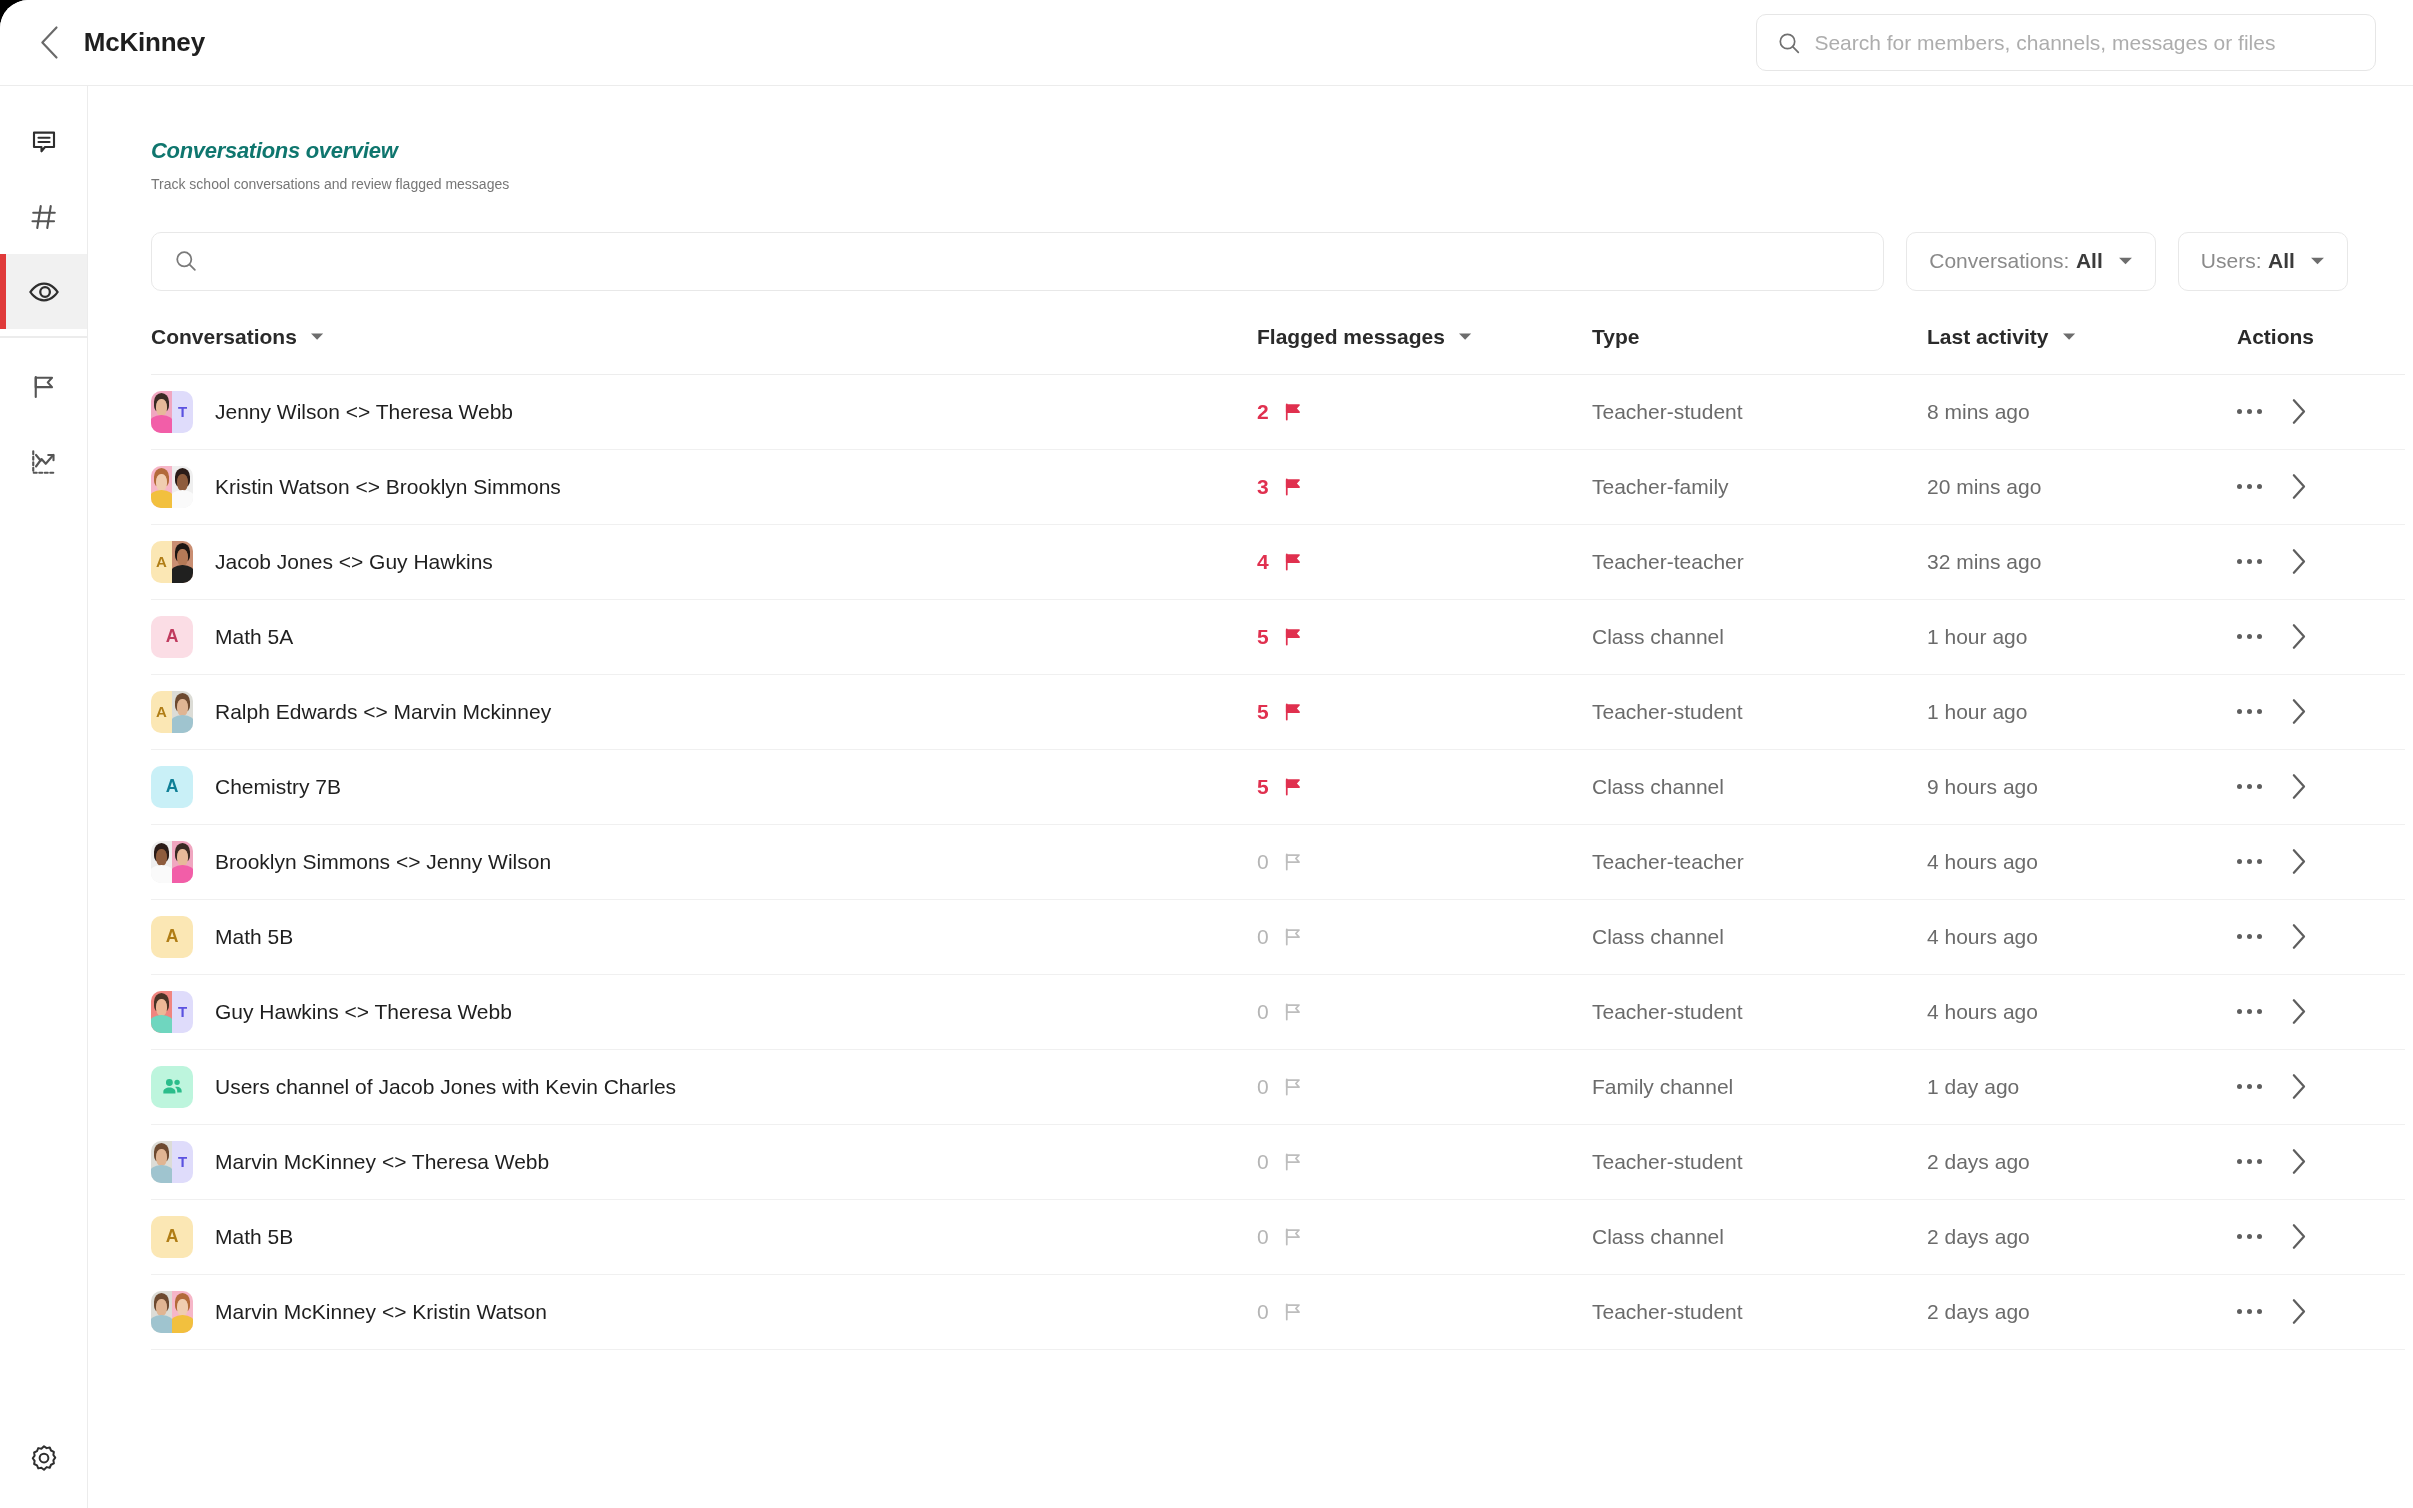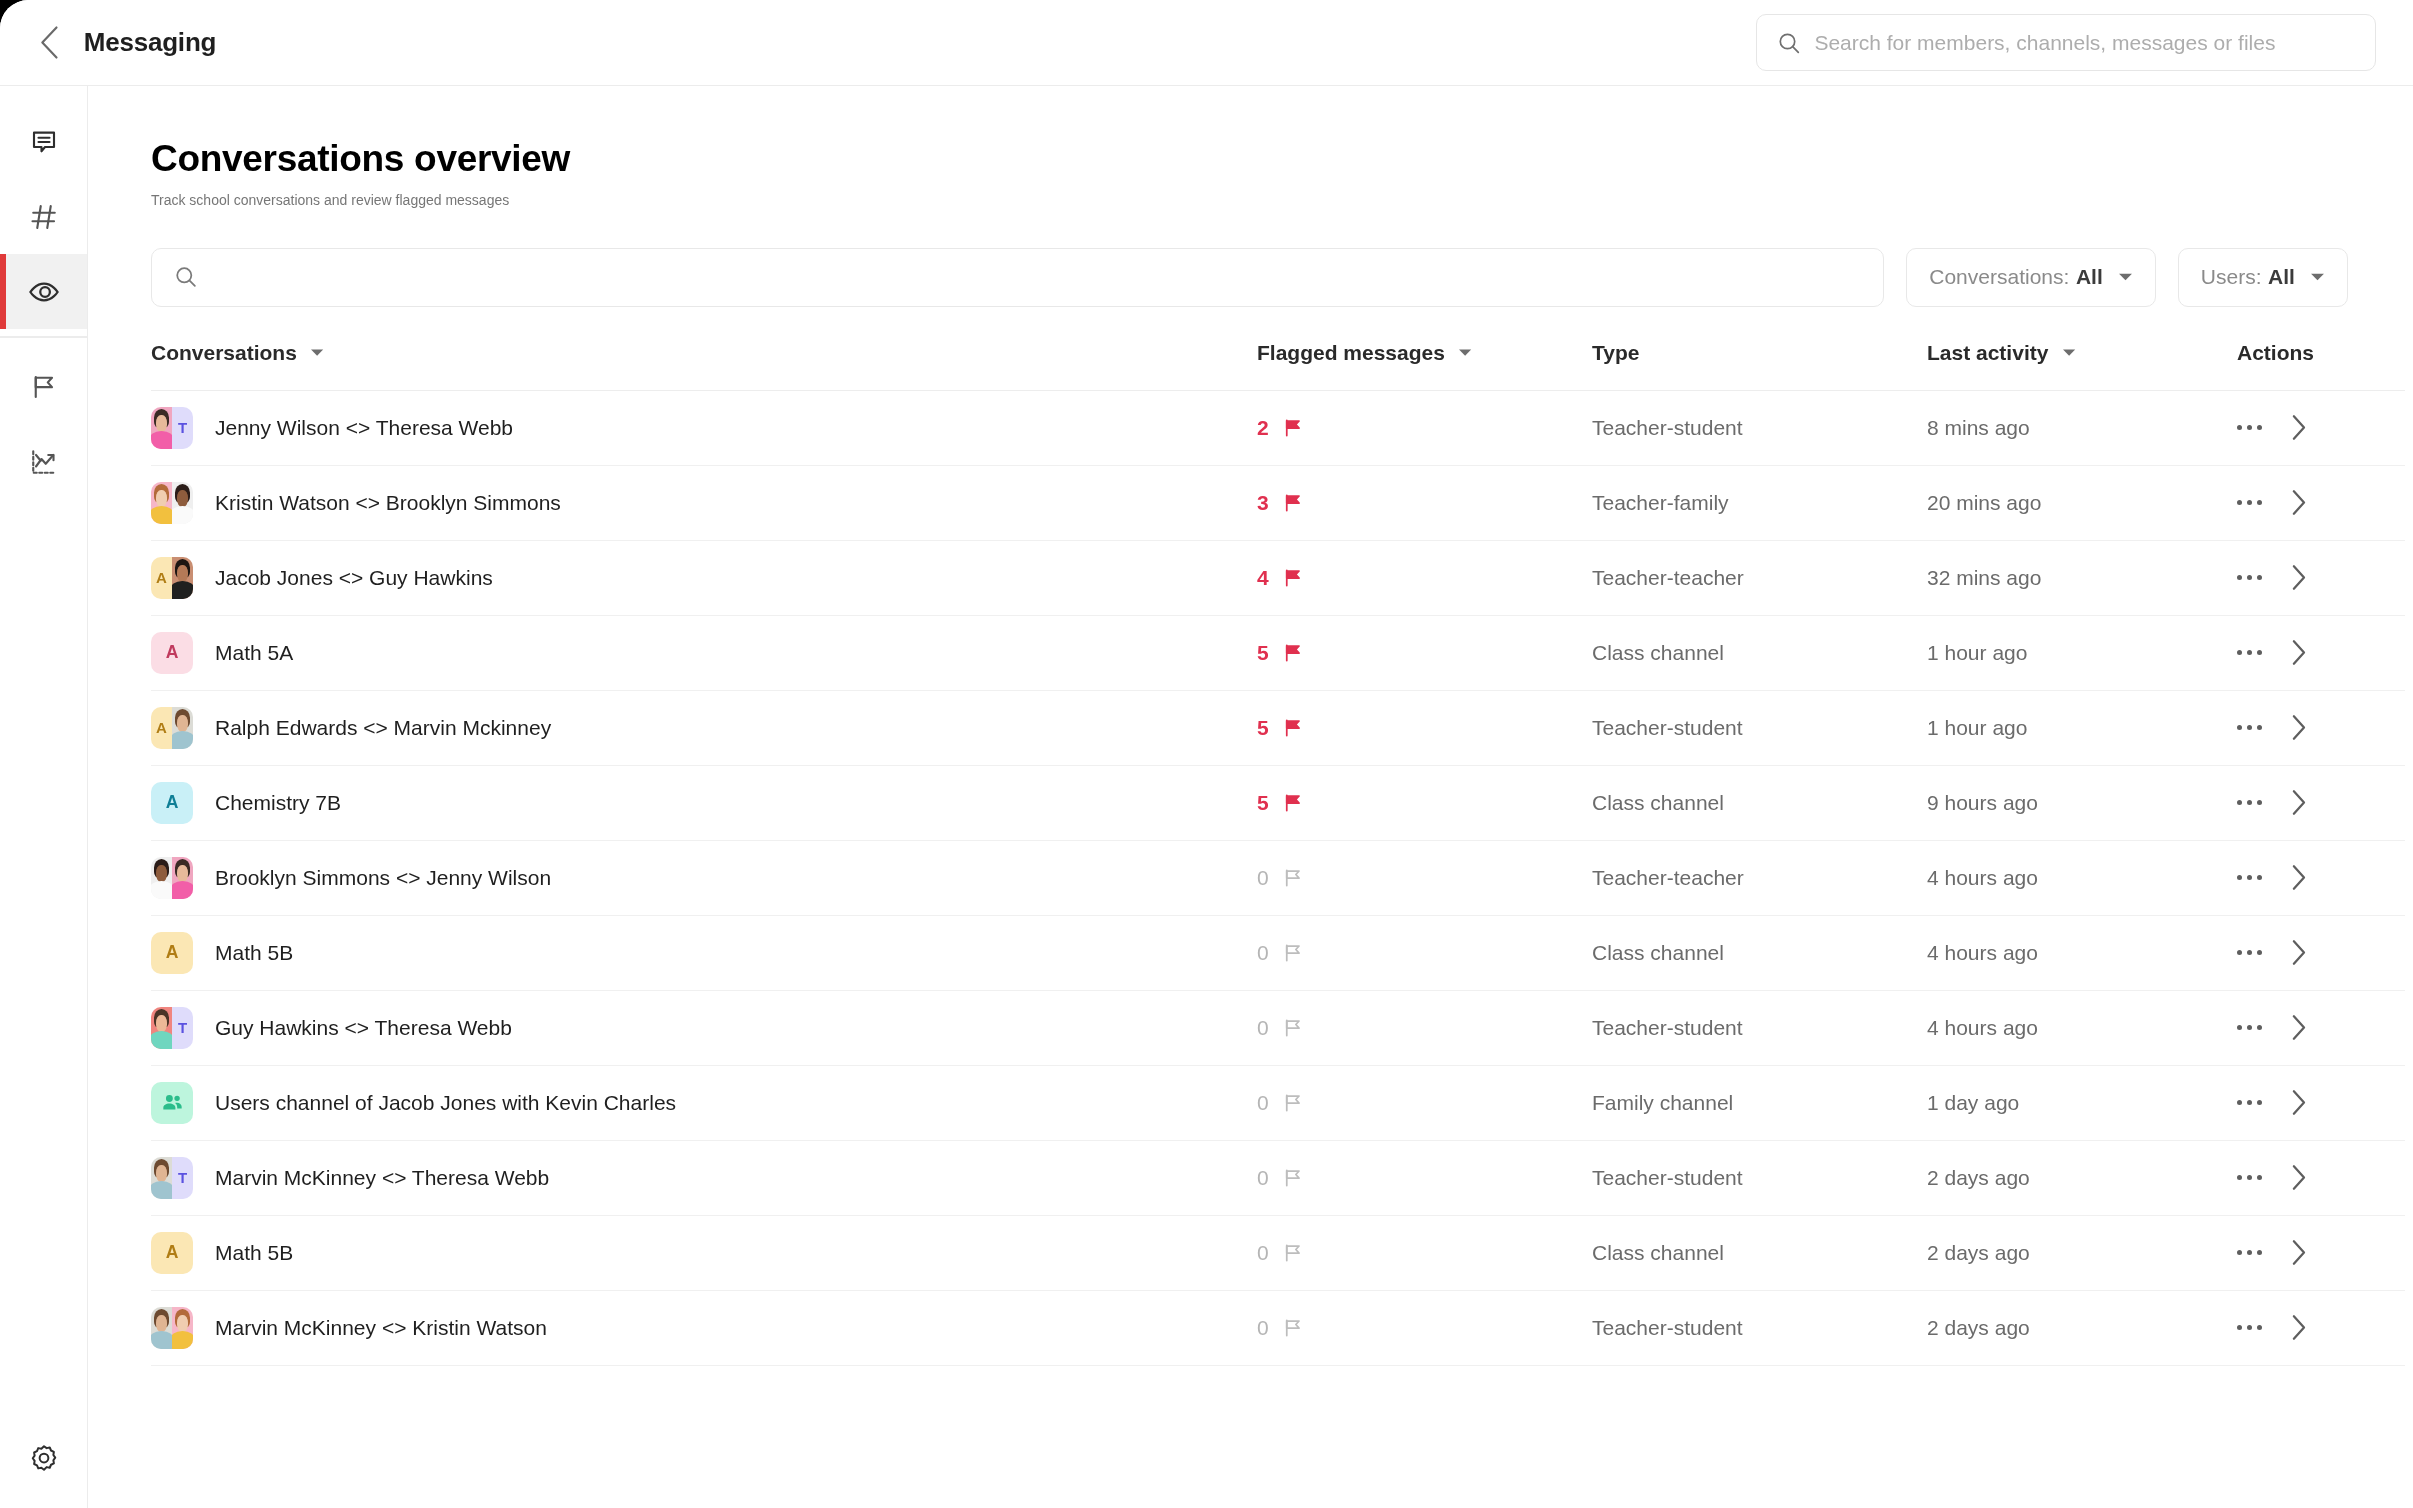--- a/index.html
+++ b/index.html
@@ -74,21 +74,21 @@
   }
   .rail-spacer { flex: 1 1 auto; }
   .rail-bottom { height: 101px; display: flex; align-items: center; justify-content: center; cursor: pointer; }
 
   
   .main {
     flex: 1 1 auto; min-width: 0;
     padding: 52px 65px 0 63px;
     overflow: hidden;
   }
-  .page-title { font-size: 37px; font-weight: bold; color: #000000; letter-spacing: -0.3px; }
+  .page-title { font-size: 22px; font-weight: bold; color: #0f766e; letter-spacing: -0.3px; font-style: italic; }
   .page-sub { font-size: 14px; color: #767676; margin-top: 11.7px; }
 
   .filters-row {
     display: flex; align-items: center; gap: 22px;
     margin-top: 40px;
   }
   .search-box {
     flex: 1 1 auto; height: 59px;
     border: 1.7px solid #e8e8e8; border-radius: 10px;
     display: flex; align-items: center; gap: 14.2px; padding: 0 22px;
@@ -154,21 +154,21 @@
 <body>
 
 <div class="window">
 
   <div class="topbar">
     <div class="back-btn">
       <svg width="22" height="35" viewBox="0 0 26 42" fill="none">
         <path d="M22 3 L5 21 L22 39" stroke="#6a6a6a" stroke-width="2.6" fill="none" stroke-linecap="round" stroke-linejoin="round"></path>
       </svg>
     </div>
-    <div class="app-title">Messaging</div>
+    <div class="app-title">McKinney</div>
     <div class="topbar-spacer"></div>
     <div class="global-search">
       <svg width="24" height="24" viewBox="0 0 24 24" fill="none">
         <circle cx="10.5" cy="10.5" r="7.2" stroke="#6f6f6f" stroke-width="1.7"></circle>
         <line x1="15.7" y1="15.7" x2="21.3" y2="21.3" stroke="#6f6f6f" stroke-width="1.7" stroke-linecap="round"></line>
       </svg>
       <input type="text" placeholder="Search for members, channels, messages or files" style="">
     </div>
   </div>
 

